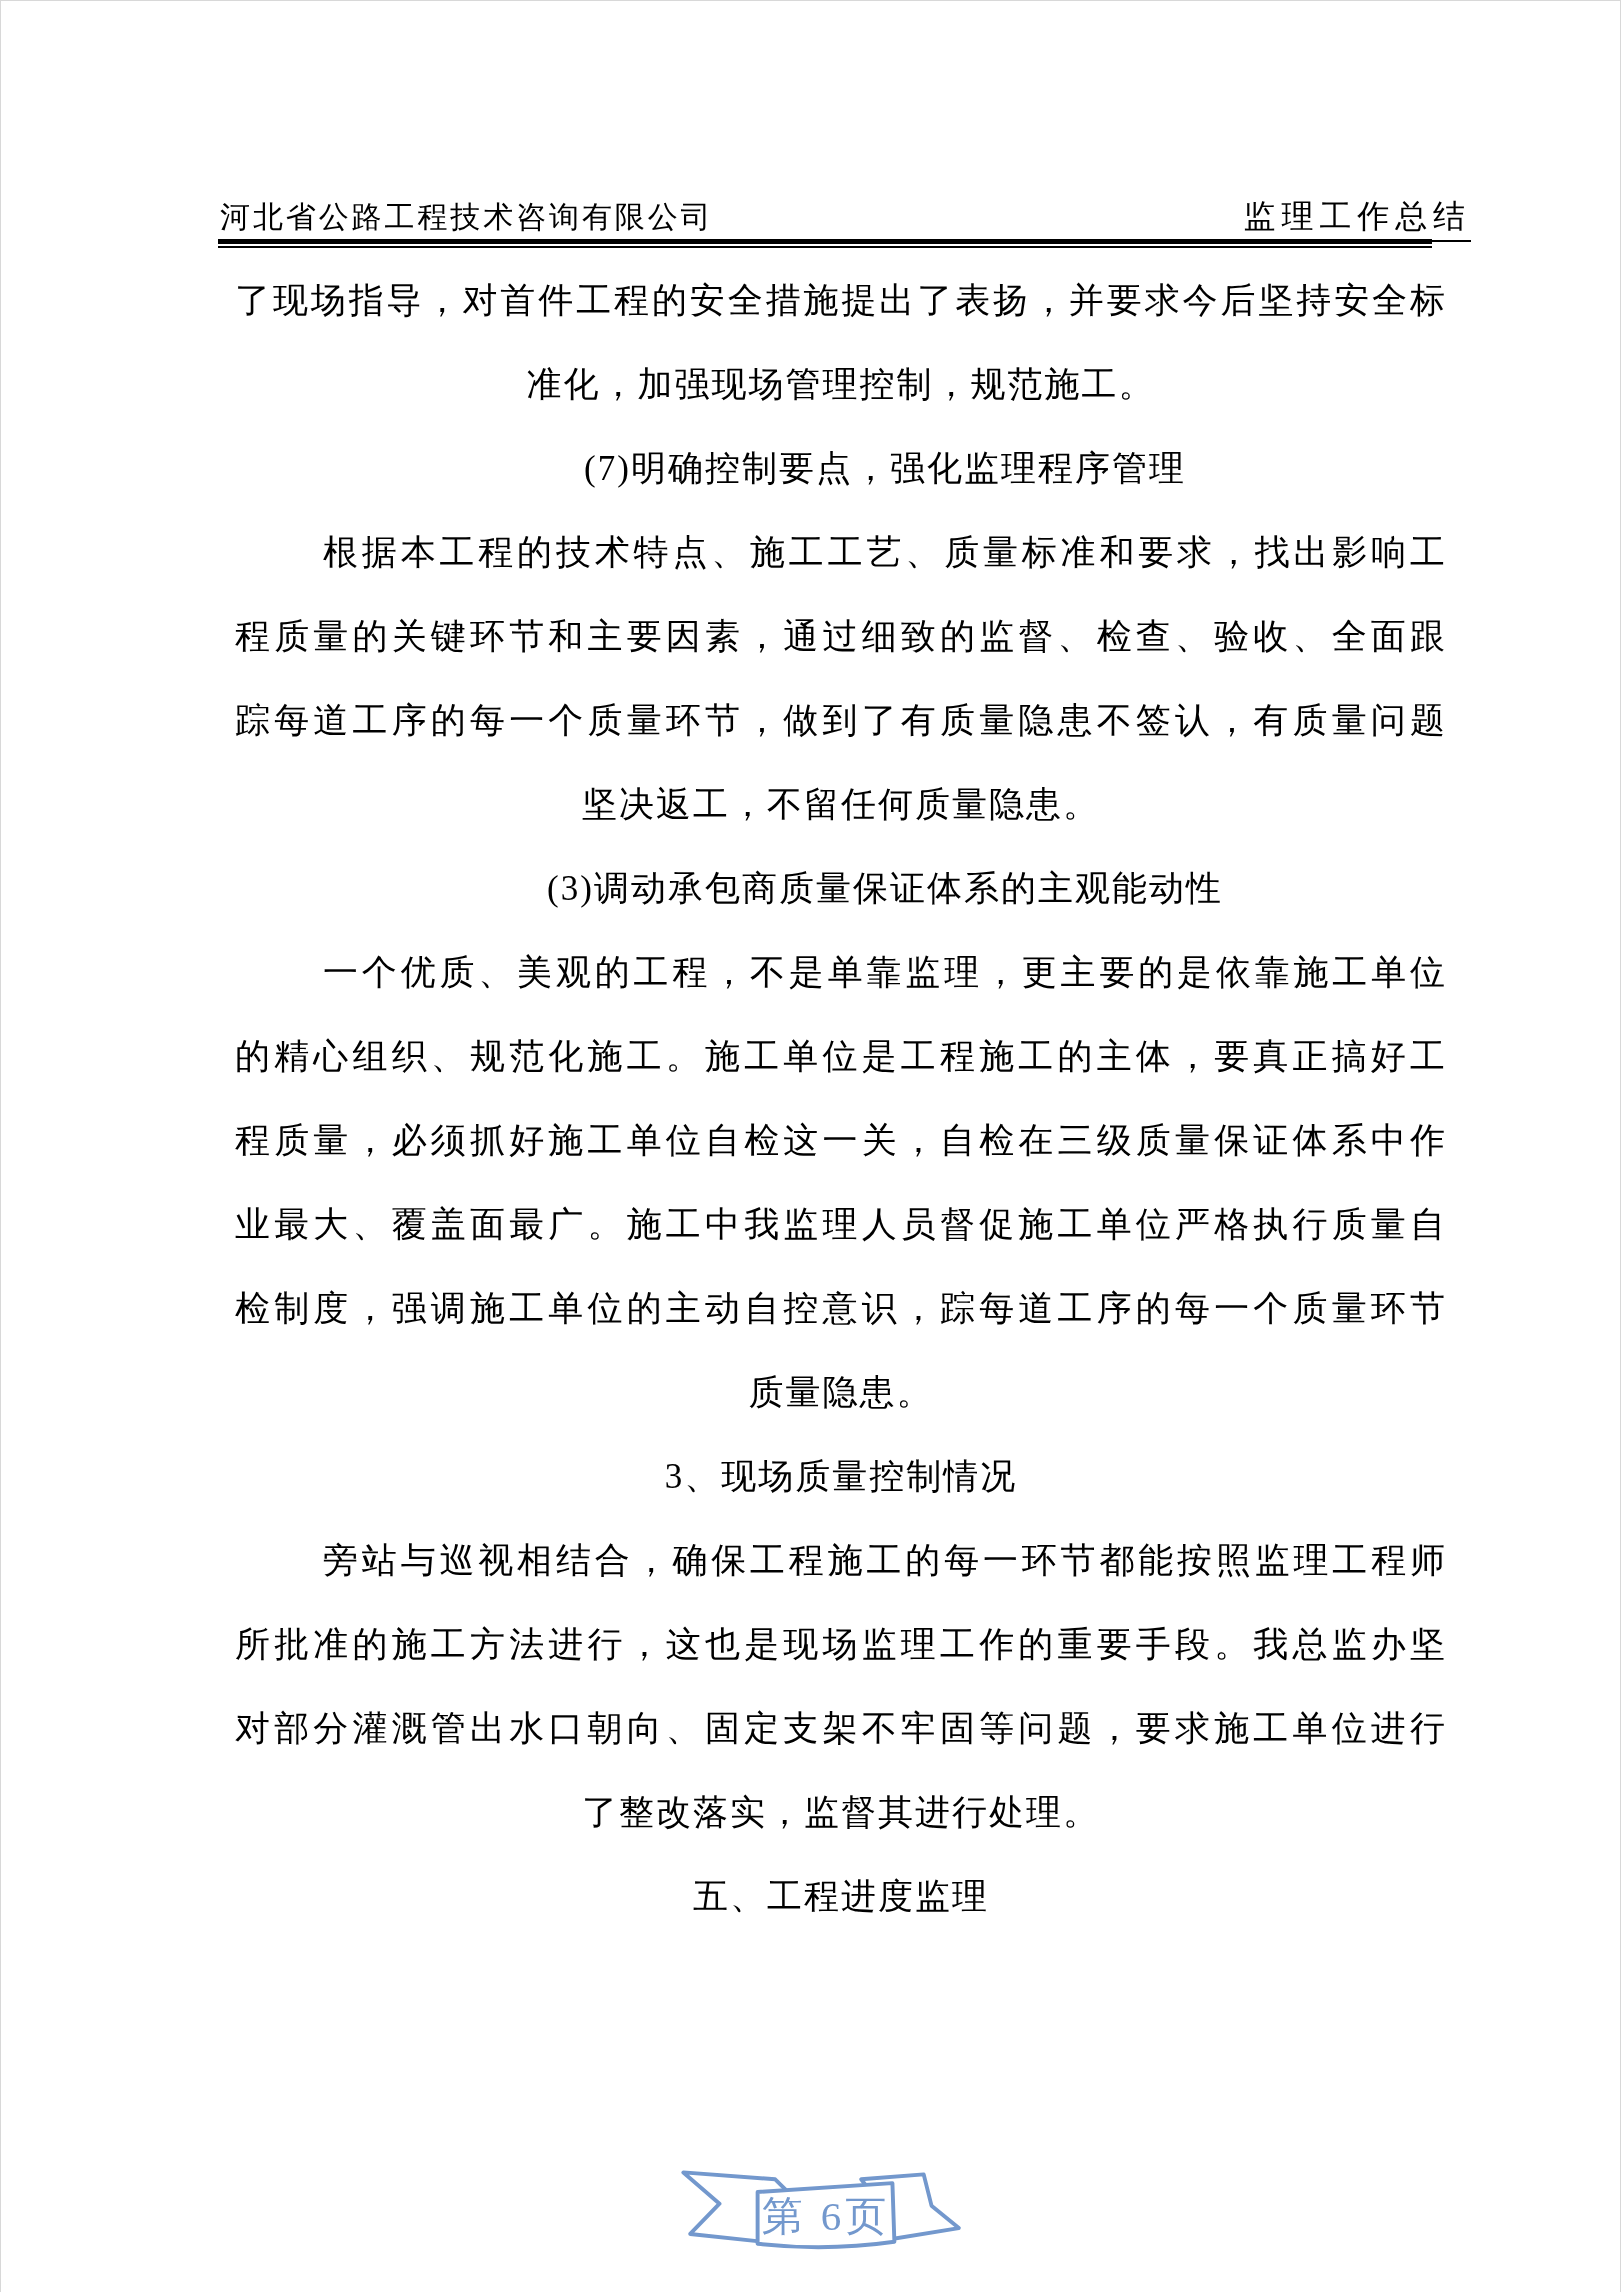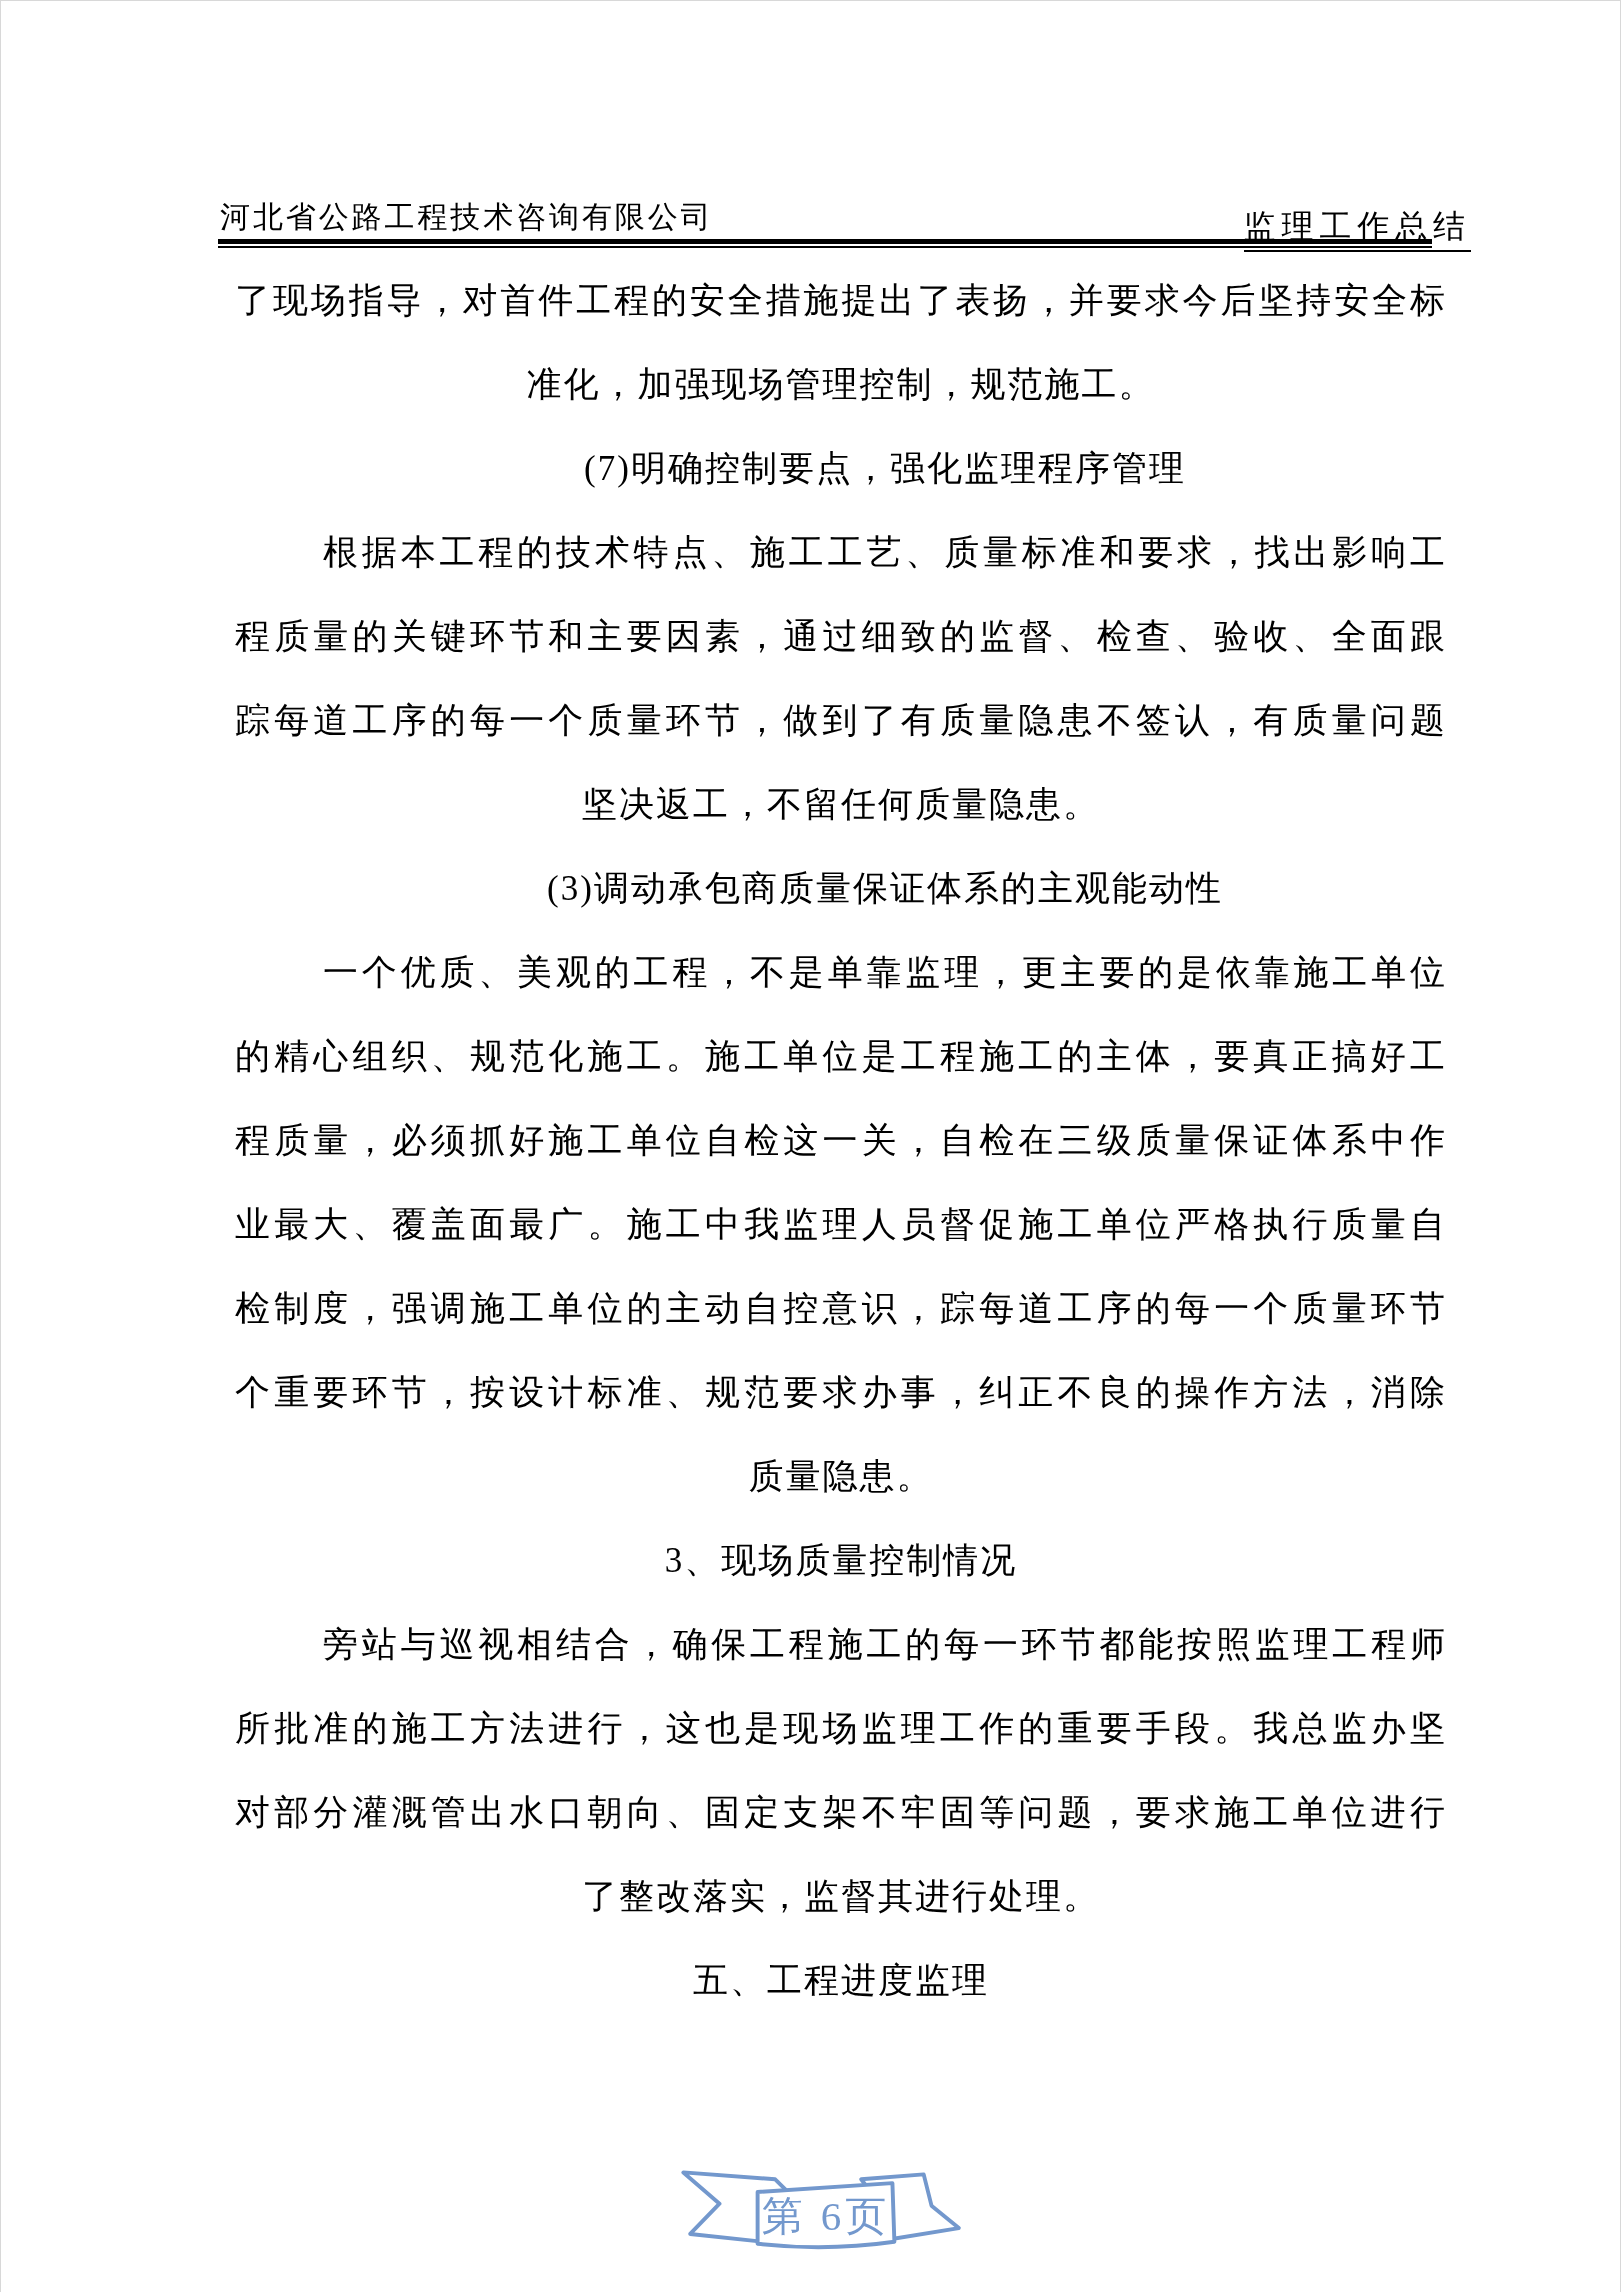--- a/index.html
+++ b/index.html
@@ -26,21 +26,20 @@
   }
   .header-doctitle {
     position: absolute;
     right: 149px;
     top: 194px;
     font-size: 32px;
     letter-spacing: 5.9px;
     white-space: nowrap;
     border-bottom: 2px solid #000000;
     padding-bottom: 1px;
-    margin-top: 10px;
   }
   .header-rule {
     position: absolute;
     left: 217px;
     top: 238px;
     width: 1214px;
   }
   .header-rule .thick { height: 4.9px; background: #000000; }
   .header-rule .gap   { height: 2px; background: transparent; }
   .header-rule .thin  { height: 2px; background: #000000; }
@@ -101,21 +100,20 @@
     <div class="line indent justify">根据本工程的技术特点、施工工艺、质量标准和要求，找出影响工</div>
     <div class="line justify">程质量的关键环节和主要因素，通过细致的监督、检查、验收、全面跟</div>
     <div class="line justify">踪每道工序的每一个质量环节，做到了有质量隐患不签认，有质量问题</div>
     <div class="line">坚决返工，不留任何质量隐患。</div>
     <div class="line indent">(3)调动承包商质量保证体系的主观能动性</div>
     <div class="line indent justify">一个优质、美观的工程，不是单靠监理，更主要的是依靠施工单位</div>
     <div class="line justify">的精心组织、规范化施工。施工单位是工程施工的主体，要真正搞好工</div>
     <div class="line justify">程质量，必须抓好施工单位自检这一关，自检在三级质量保证体系中作</div>
     <div class="line justify">业最大、覆盖面最广。施工中我监理人员督促施工单位严格执行质量自</div>
     <div class="line justify">检制度，强调施工单位的主动自控意识，踪每道工序的每一个质量环节</div>
-    <div class="line justify">个重要环节，按设计标准、规范要求办事，纠正不良的操作方法，消除</div>
     <div class="line">质量隐患。</div>
     <div class="line">3、现场质量控制情况</div>
     <div class="line indent justify">旁站与巡视相结合，确保工程施工的每一环节都能按照监理工程师</div>
     <div class="line justify">所批准的施工方法进行，这也是现场监理工作的重要手段。我总监办坚</div>
     <div class="line justify">对部分灌溉管出水口朝向、固定支架不牢固等问题，要求施工单位进行</div>
     <div class="line">了整改落实，监督其进行处理。</div>
     <div class="line bold">五、工程进度监理</div>
   </div>
 
 <div class="footer-ribbon">

